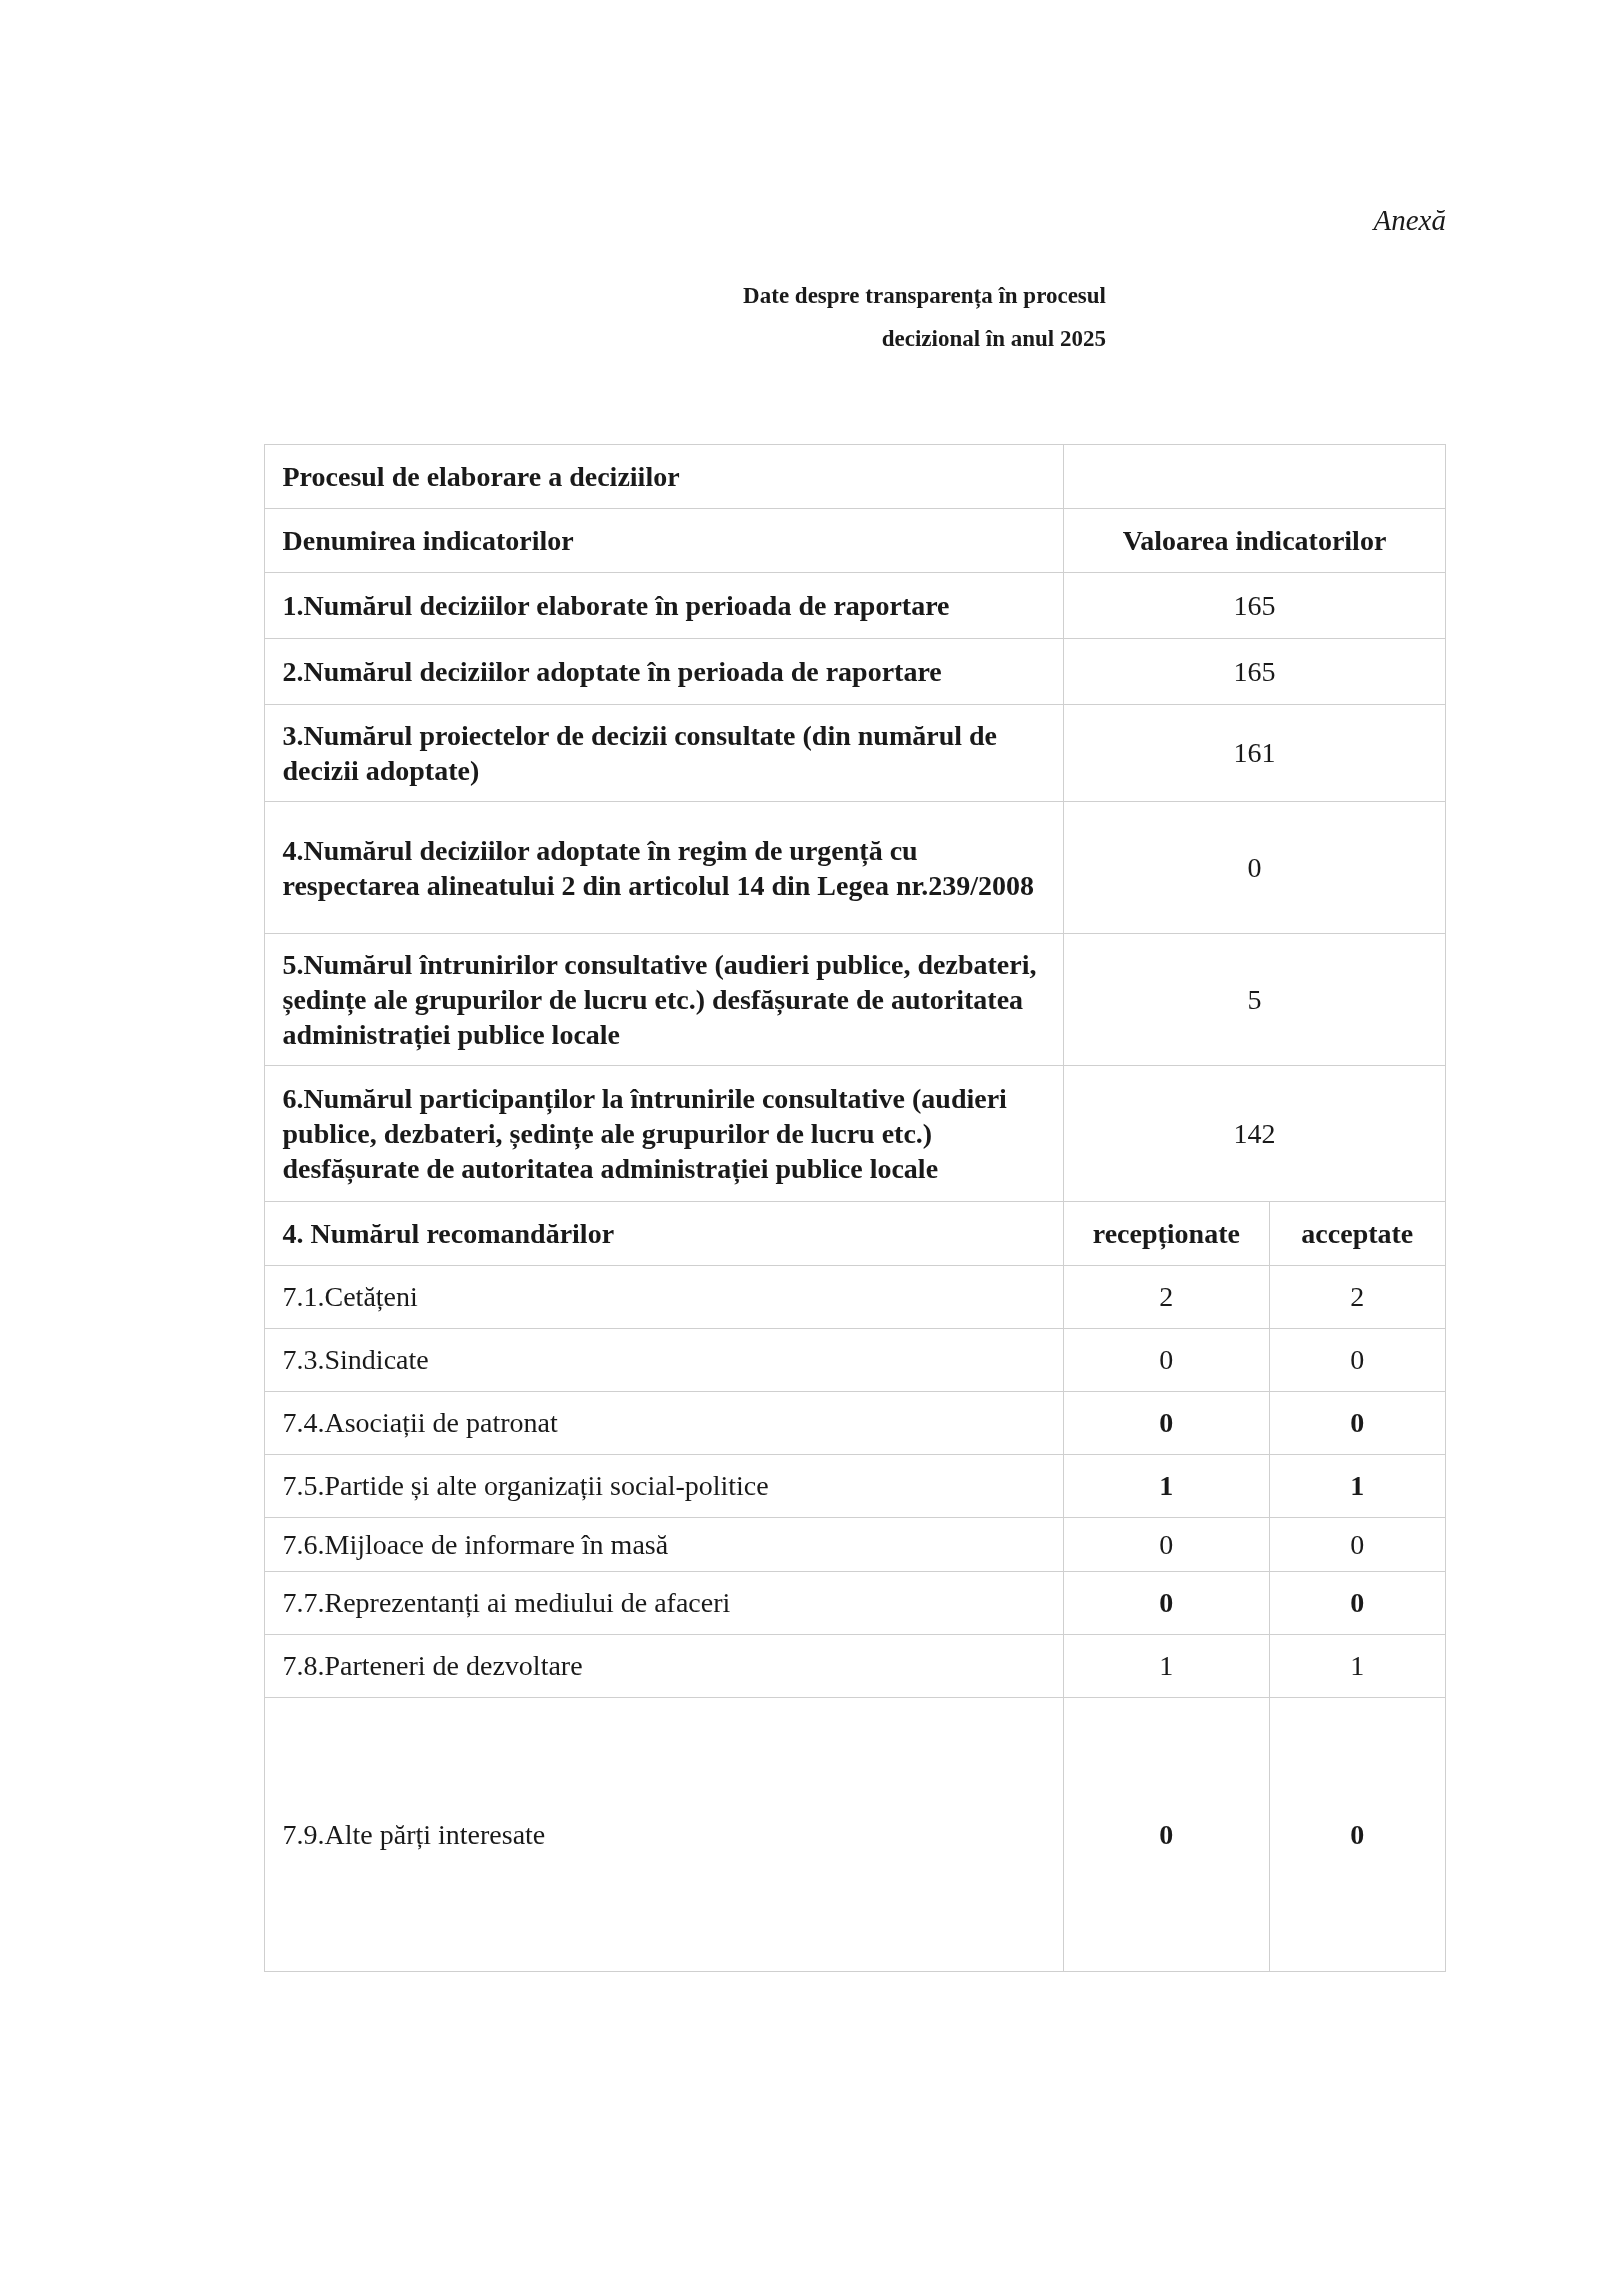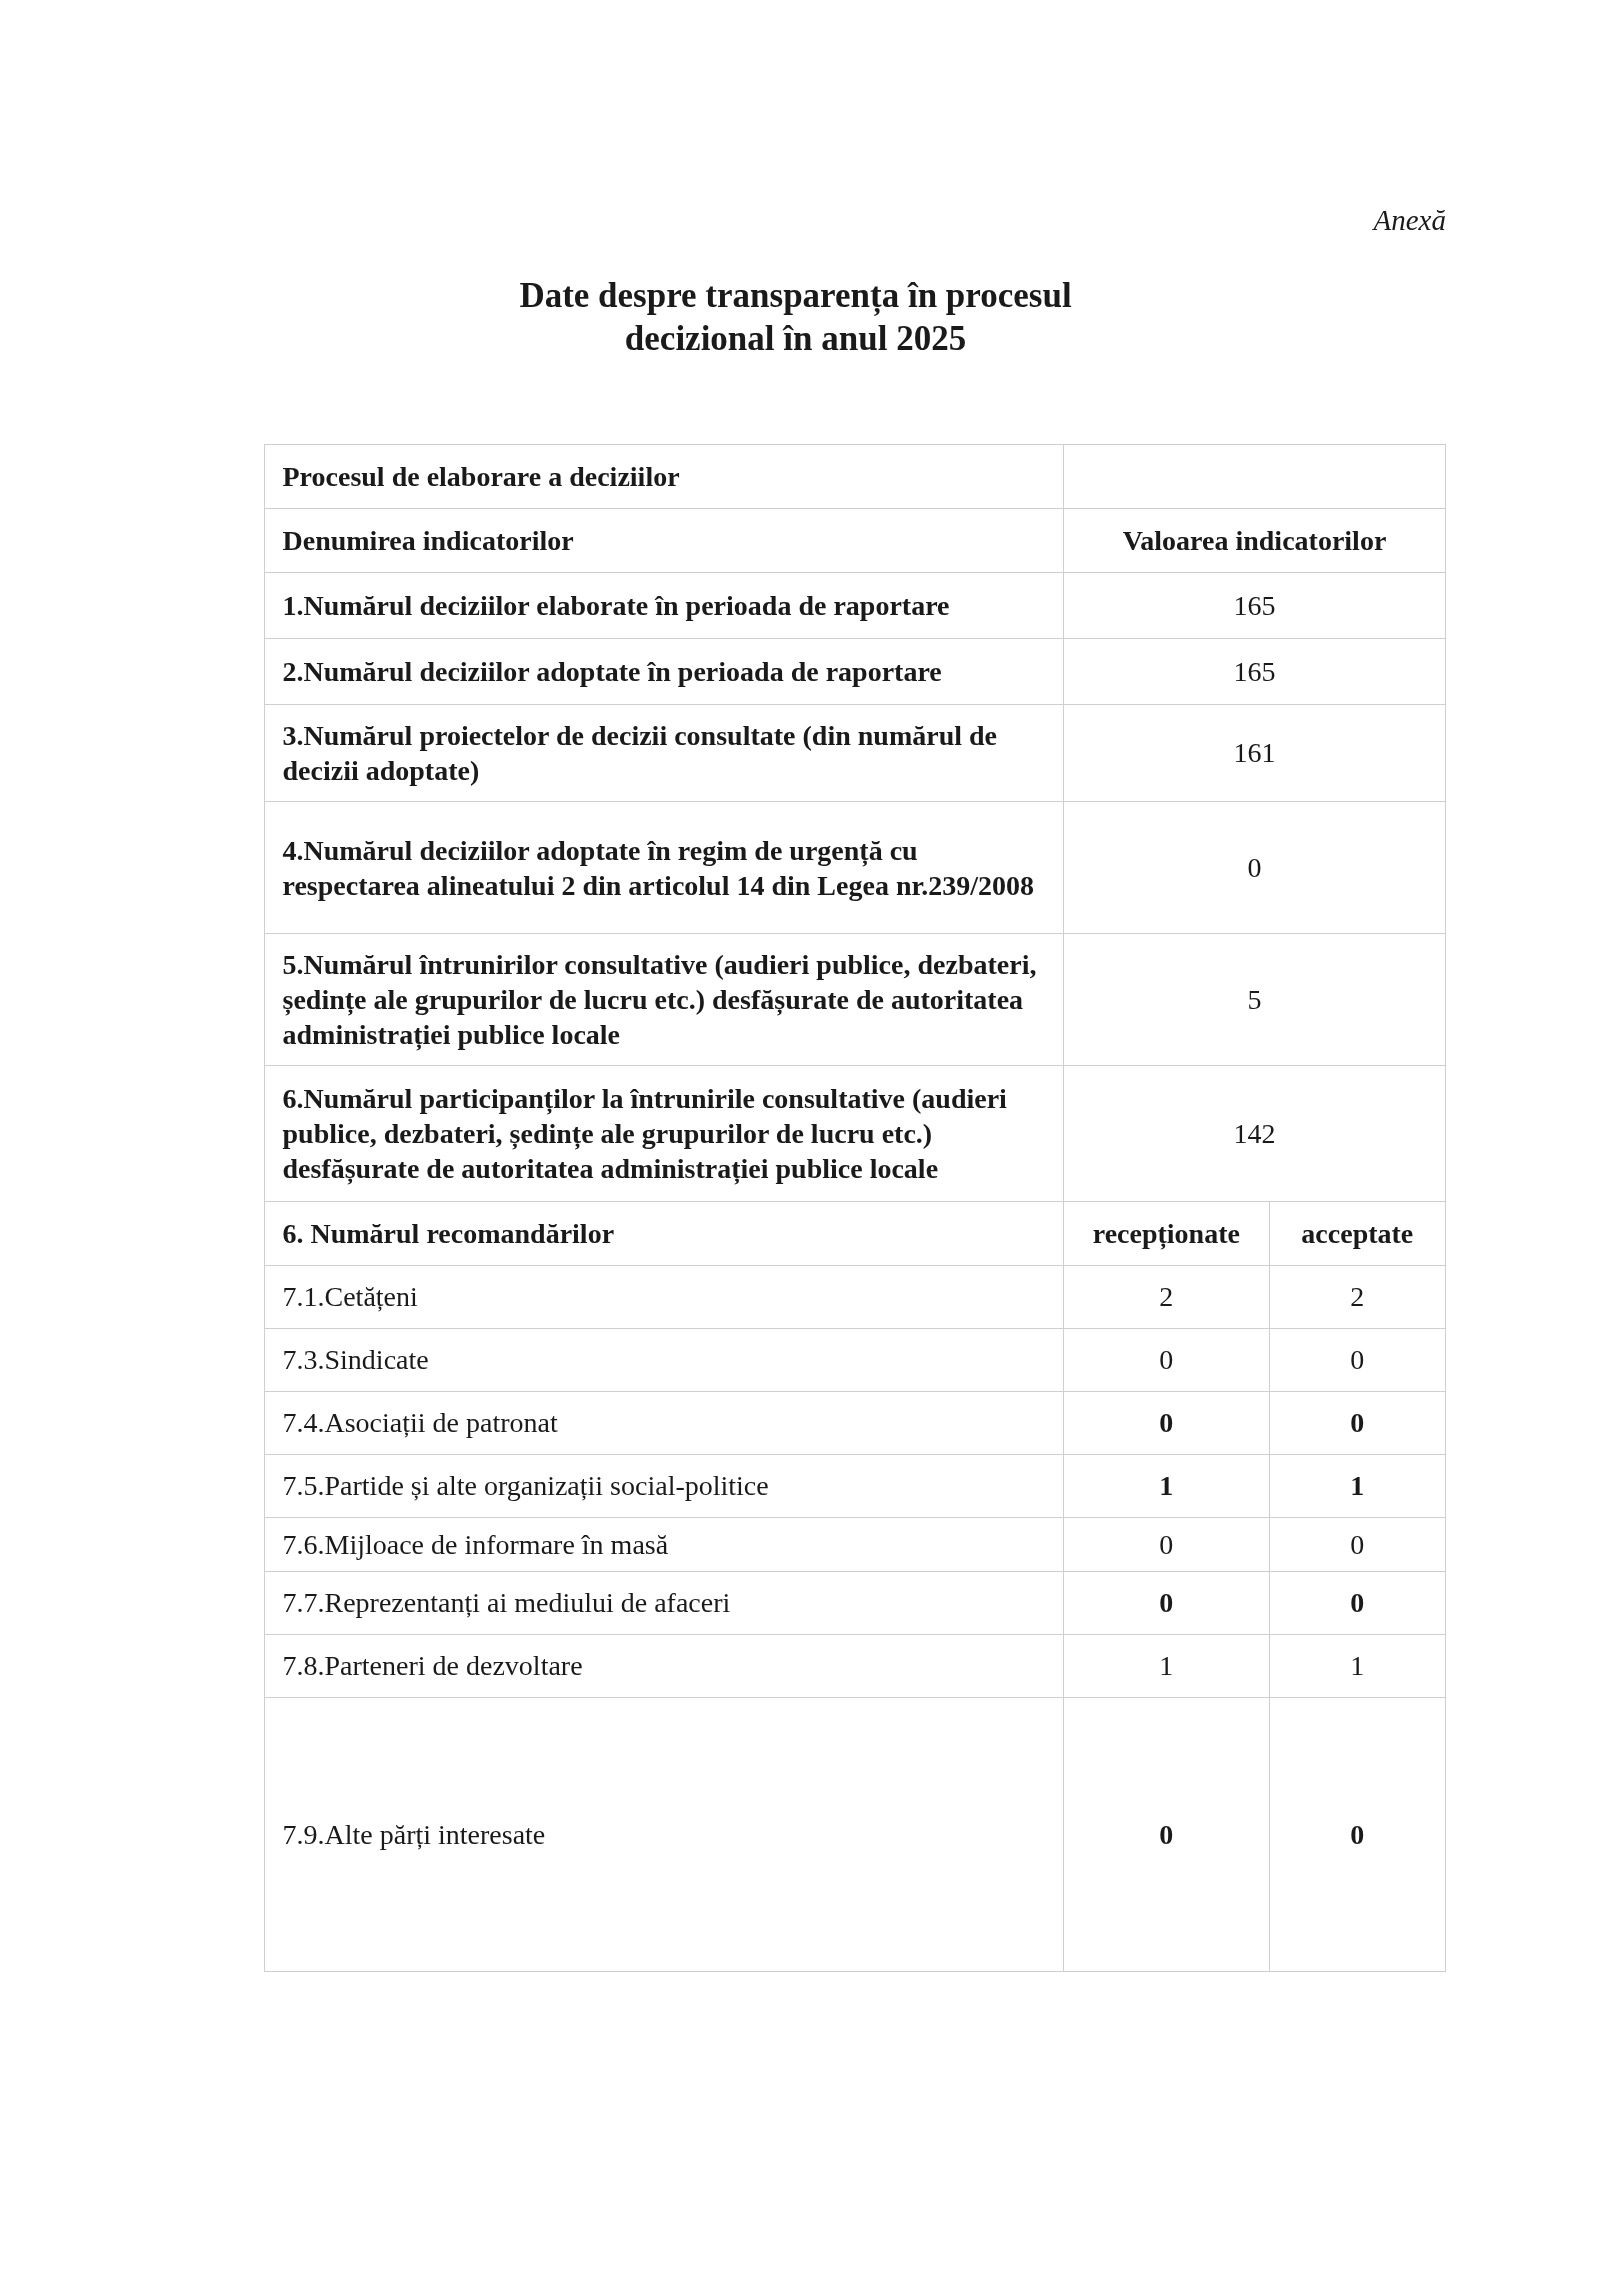--- a/index.html
+++ b/index.html
@@ -1,20 +1,20 @@
 <!DOCTYPE html>
 <html><head>
 <meta charset="utf-8">
 <style>
   html, body { margin: 0; padding: 0; background: #ffffff; }
   body { width: 1609px; height: 2290px; position: relative; overflow: hidden;
          font-family: "Liberation Serif", "DejaVu Serif", serif; color: #1a1a1a; }
   .anexa { position: absolute; top: 204px; right: 163px; font-style: italic; font-size: 29px; }
-  .title { position: absolute; top: 274px; left: 485px; width: 621px; text-align: center;
-           font-size: 35px; font-weight: bold; line-height: 43px; }
+  .title { position: absolute; top: 274px; left: 485px; width: 621px; text-align: right;
+           font-size: 23px; font-weight: bold; line-height: 43px; }
   table.grid { position: absolute; top: 444px; left: 264px; width: 1182px;
                border-collapse: collapse; font-size: 28px; }
   table.grid td { border: 1px solid #cfcfcf; padding: 0 17.5px; vertical-align: middle; }
   .c1 { width: 796px; }
   .c2 { width: 171px; }
   .c3 { width: 142px; }
   .b { font-weight: bold; }
   .center { text-align: center; }
   .lbl { line-height: 35px; margin-left: 10px; }
 </style>
@@ -55,21 +55,21 @@
   </tr>
   <tr style="height:132px">
     <td class="b lbl">5.Numărul întrunirilor consultative (audieri publice, dezbateri, ședințe ale grupurilor de lucru etc.) desfășurate de autoritatea administrației publice locale</td>
     <td class="center" colspan="2">5</td>
   </tr>
   <tr style="height:136px">
     <td class="b lbl">6.Numărul participanților la întrunirile consultative (audieri publice, dezbateri, ședințe ale grupurilor de lucru etc.) desfășurate de autoritatea administrației publice locale</td>
     <td class="center" colspan="2">142</td>
   </tr>
   <tr style="height:64px">
-    <td class="b">6. Numărul recomandărilor</td>
+    <td class="b">4. Numărul recomandărilor</td>
     <td class="b center c2">recepționate</td>
     <td class="b center c3">acceptate</td>
   </tr>
   <tr style="height:63px">
     <td>7.1.Cetățeni</td>
     <td class="center">2</td>
     <td class="center">2</td>
   </tr>
   <tr style="height:63px">
     <td>7.3.Sindicate</td>

